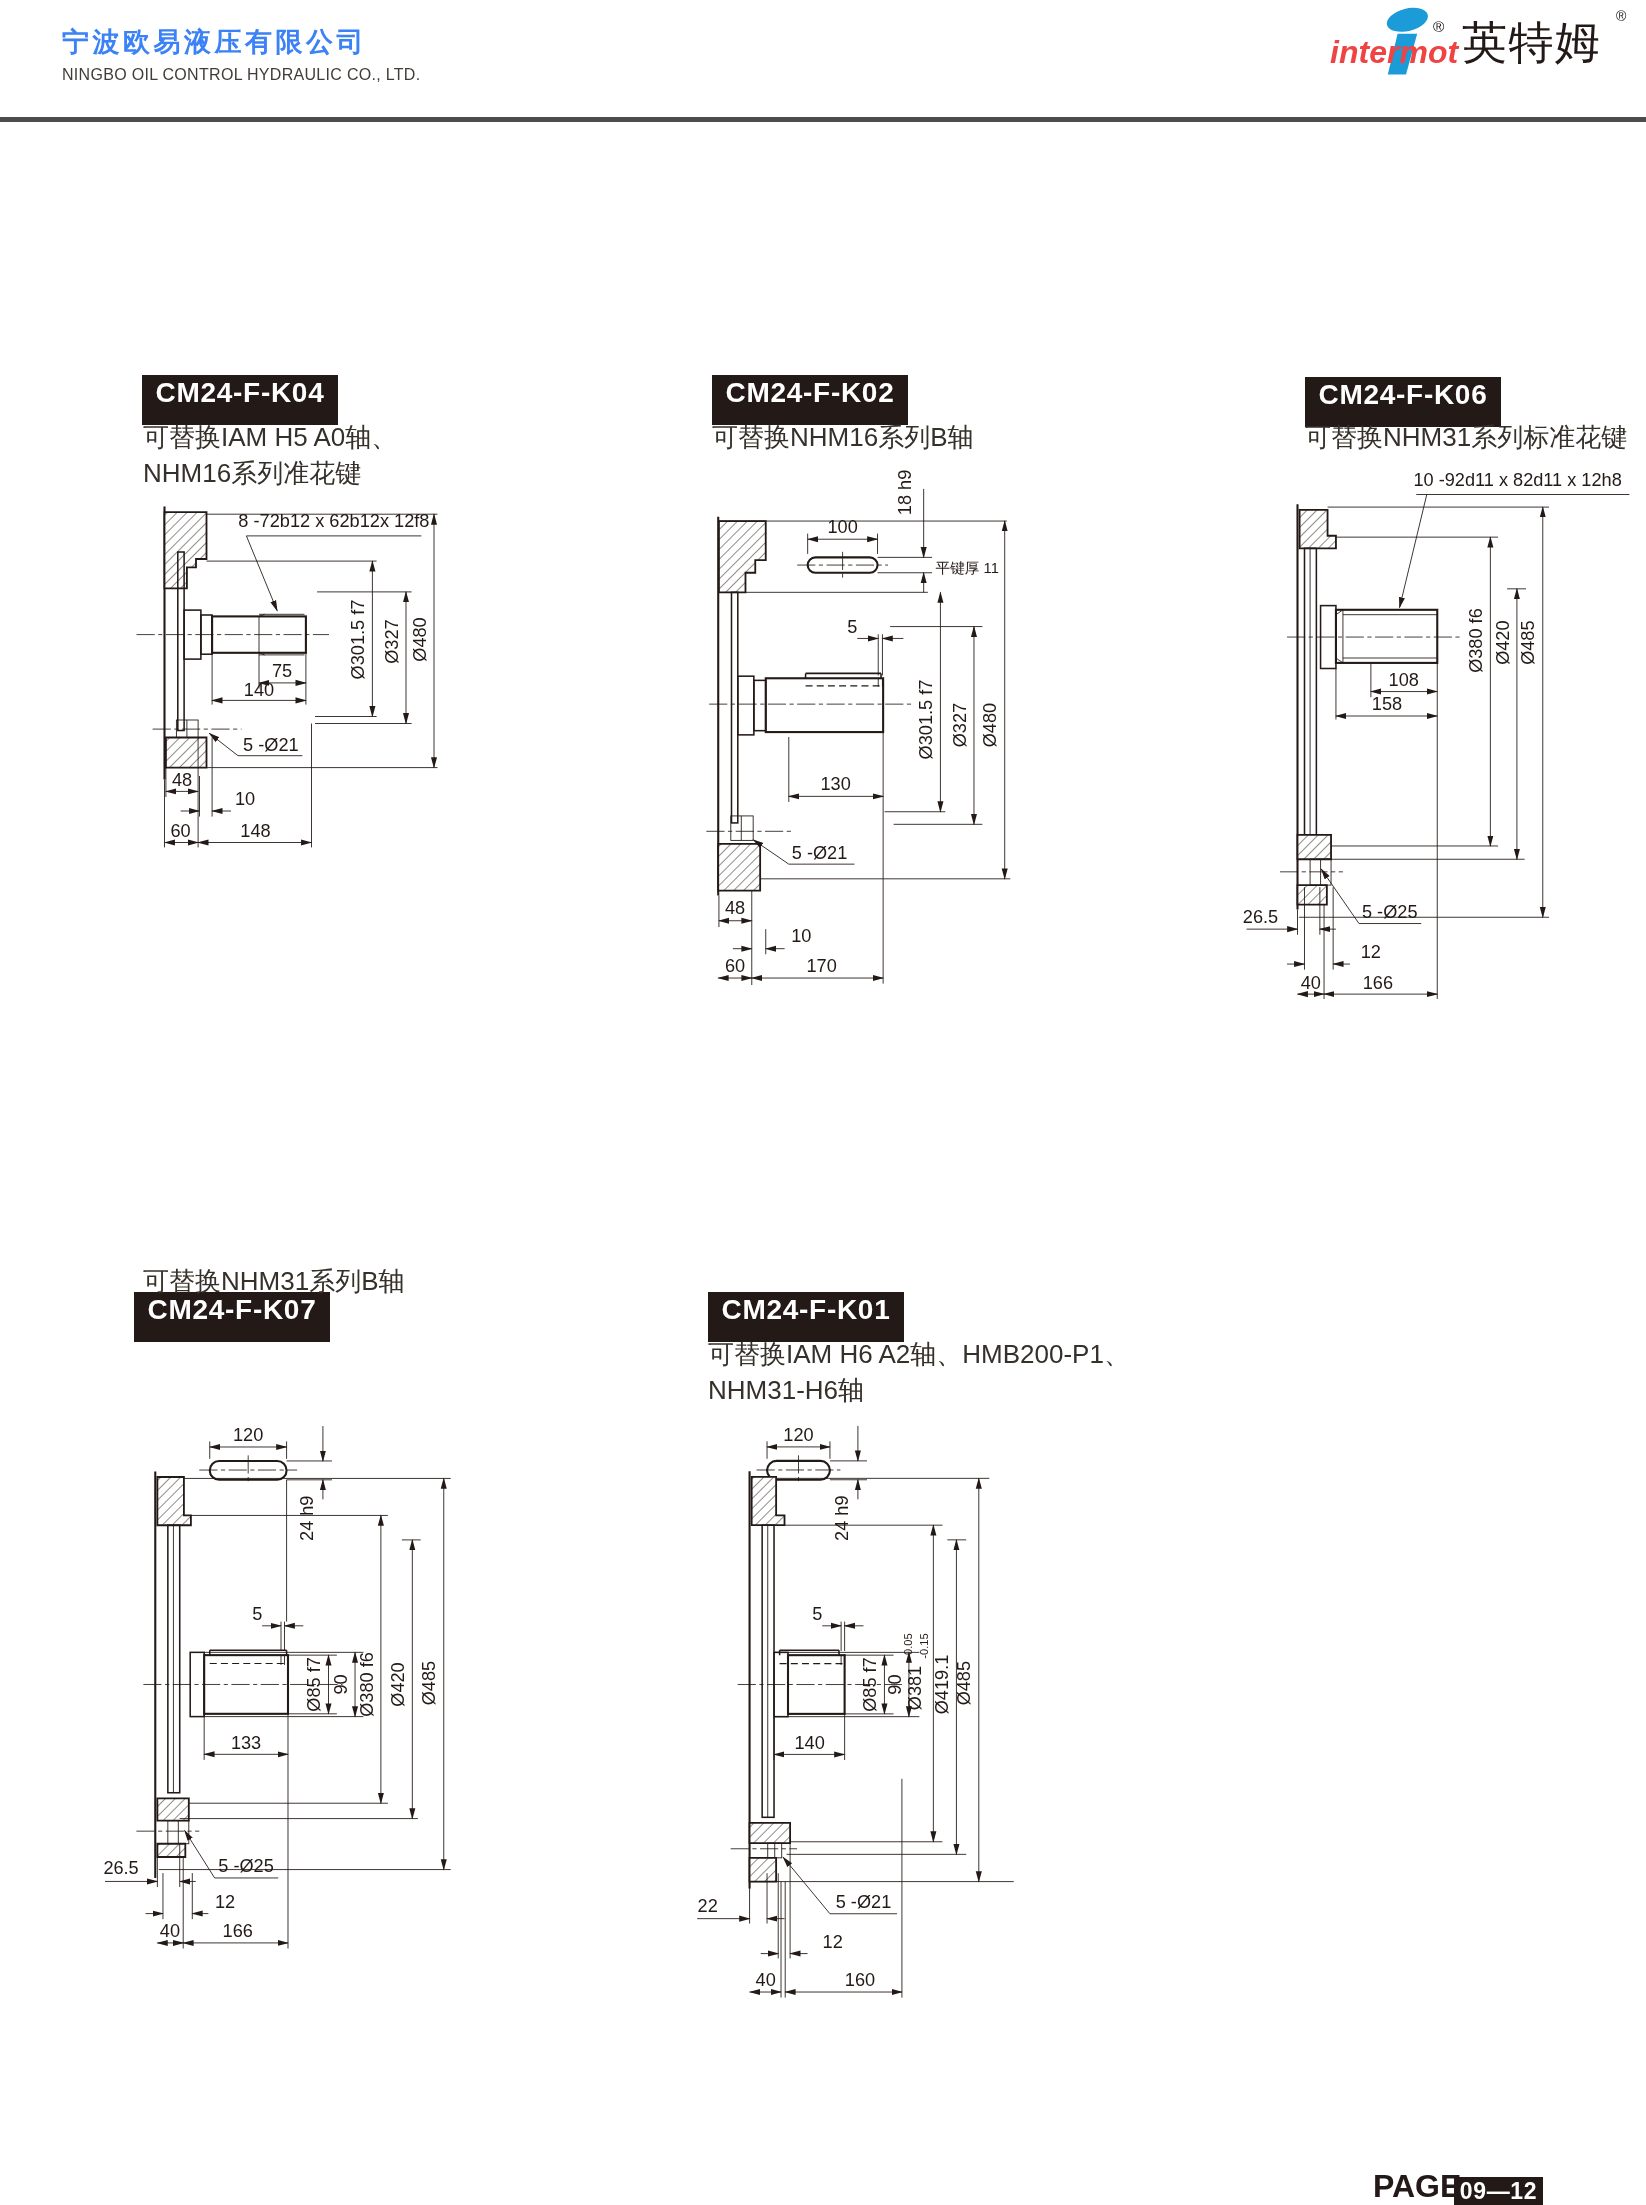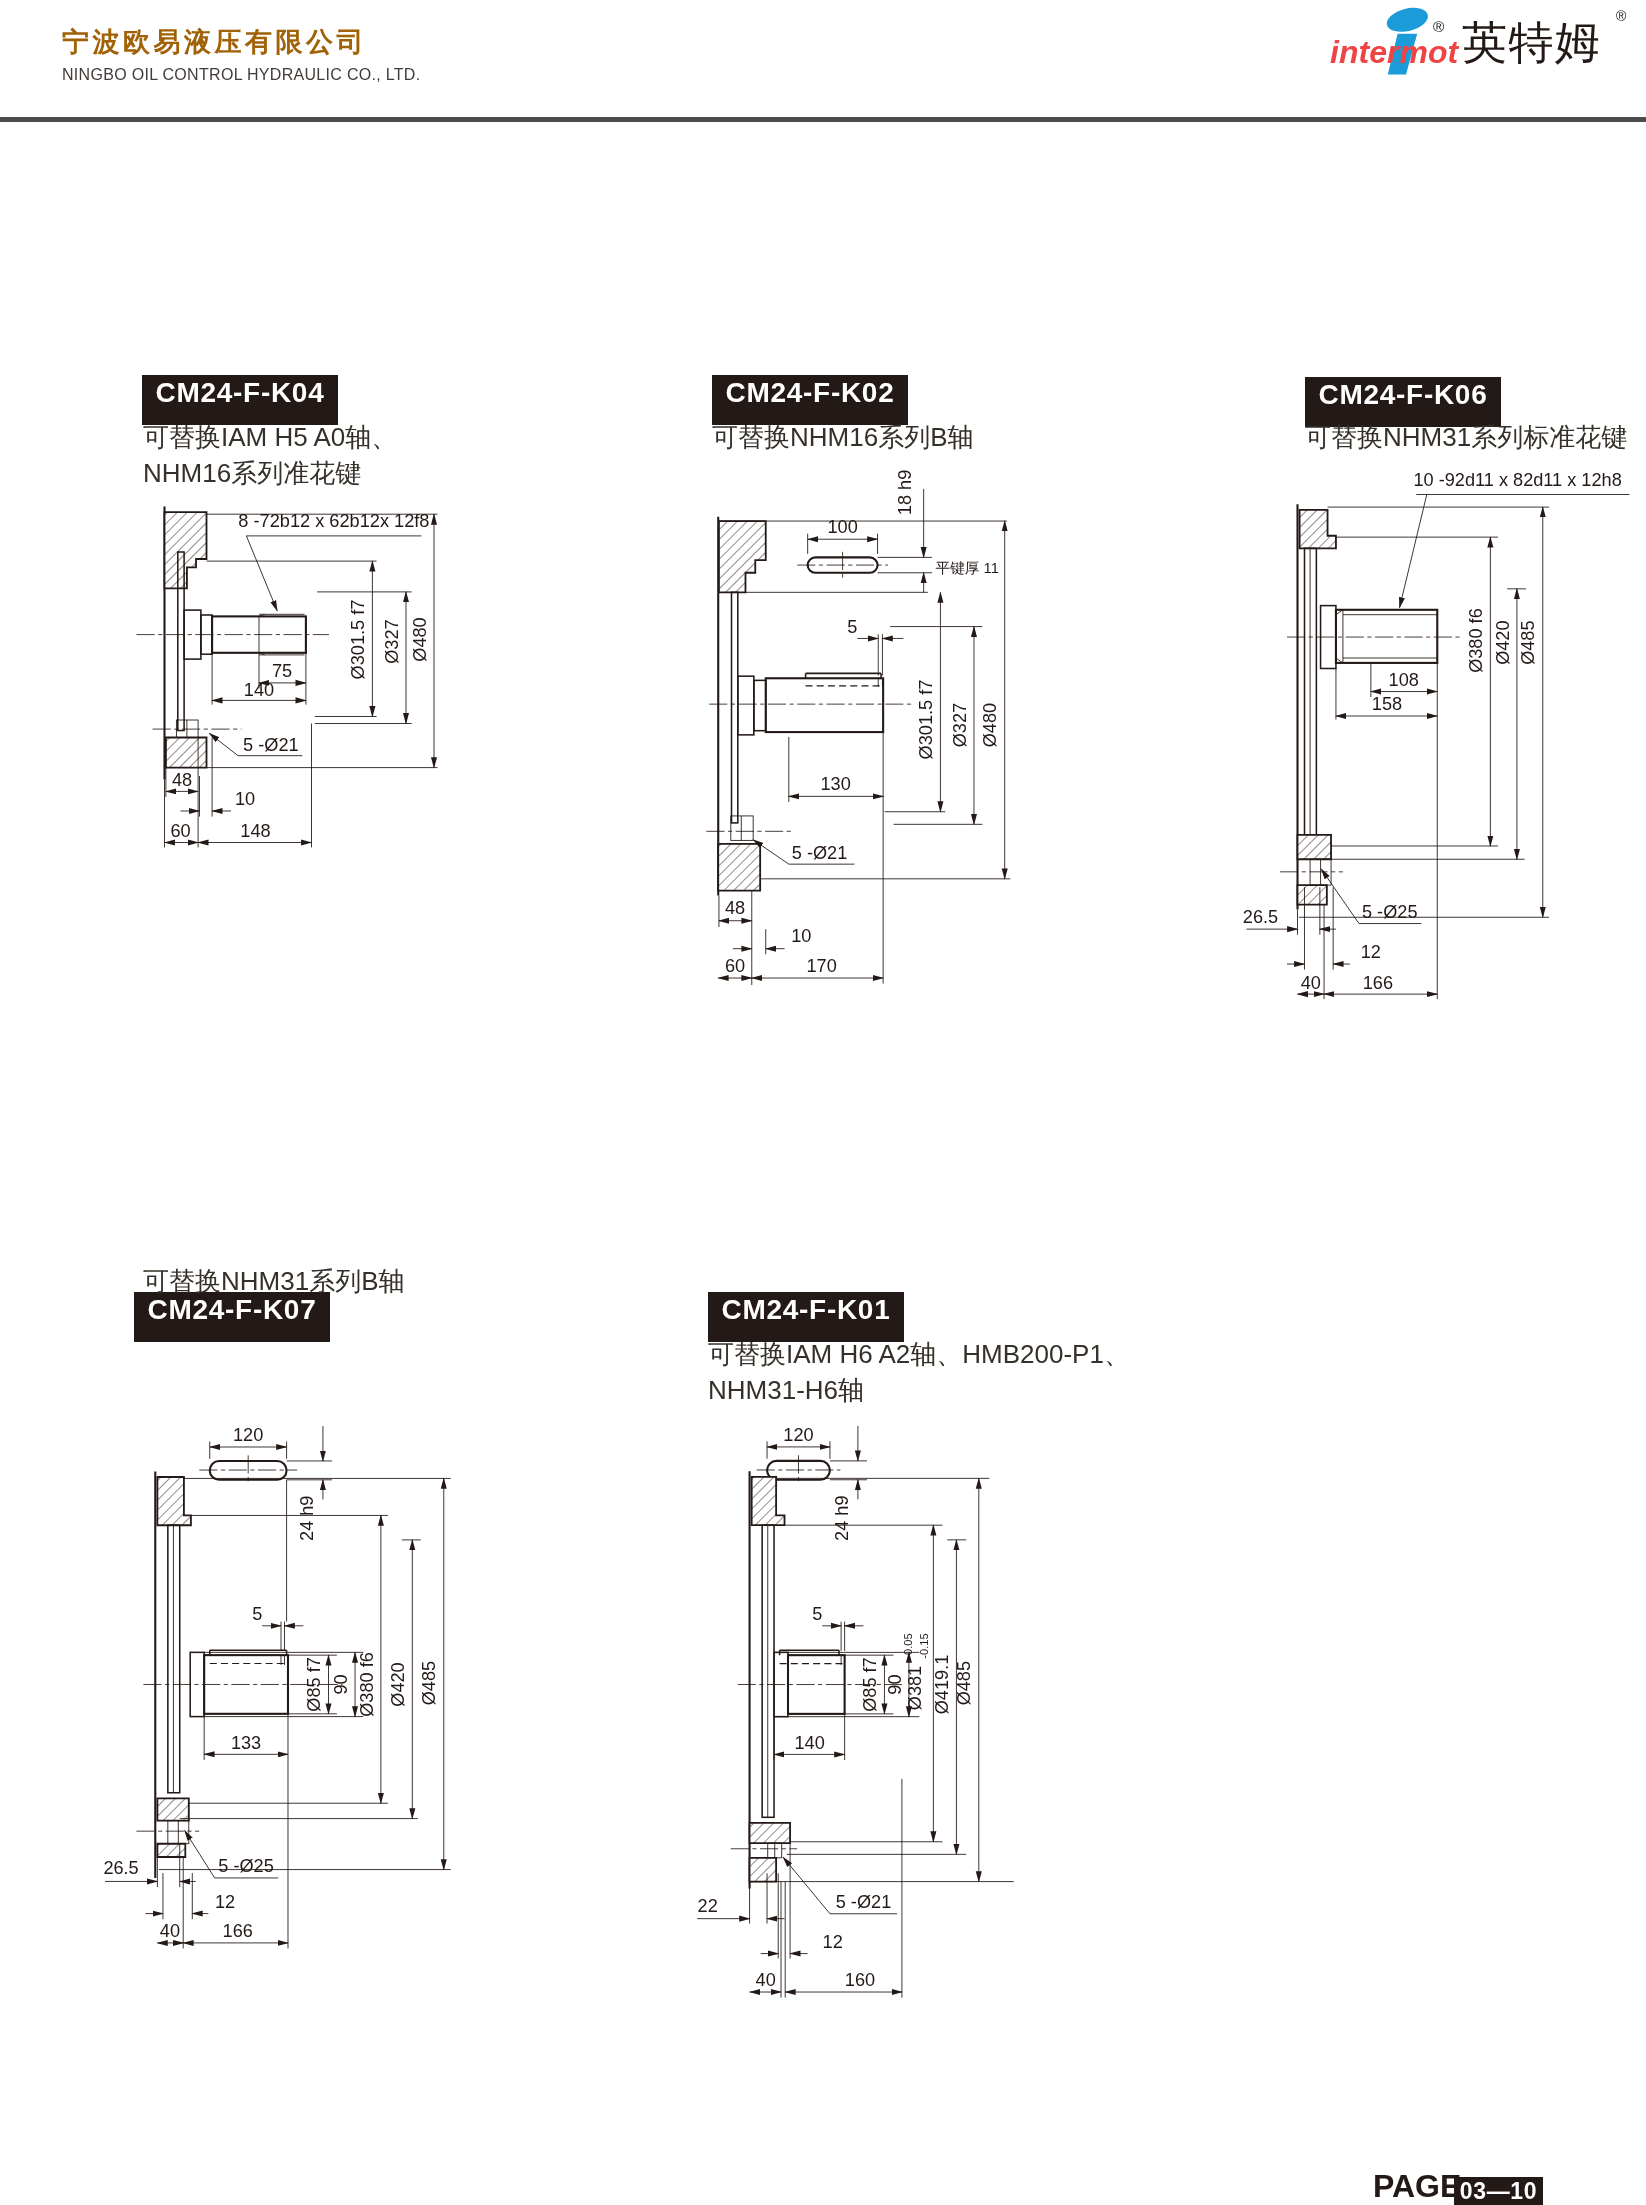--- a/index.html
+++ b/index.html
@@ -1,20 +1,20 @@
 <!DOCTYPE html>
 <html style="font-size:11.2px"><head>
 <meta charset="utf-8">
 <style>
   html,body{margin:0;padding:0;background:#e8e8e8;}
   #page{position:relative;width:1647px;height:2205px;background:#ffffff;overflow:hidden;
         font-family:"Liberation Sans",sans-serif;color:#231916;}
   .abs{position:absolute;}
   
-  #company-cn{left:62px;top:24px;font-size:27px;font-weight:bold;letter-spacing:3.5px;color:#a16207;}
+  #company-cn{left:62px;top:24px;font-size:27px;font-weight:bold;letter-spacing:3.5px;color:#3b82f6;}
   #company-en{left:62px;top:66px;font-size:16px;letter-spacing:0.3px;color:#423c39;text-align:right;}
   #divider{left:0;top:117px;width:1647px;height:4.9px;background:#4c4c4e;}
   #brand{left:1328px;top:0px;width:318px;height:91px;}
   #brand-latin{left:2.1px;top:34px;font-size:32px;font-style:italic;font-weight:bold;color:#ef4444;z-index:2;}
   #brand-reg1{left:105px;top:18px;font-size:15.4px;color:#231916;z-index:2;}
   #brand-cn{left:134px;top:12.6px;font-size:45px;font-weight:normal;color:#231916;letter-spacing:1.4px;}
   #brand-reg2{left:288px;top:8.4px;font-size:14px;color:#231916;}
   
   #page-title{left:103px;top:243px;font-size:33px;font-weight:bold;letter-spacing:1.4px;color:#4a4a4a;}
   
@@ -403,16 +403,16 @@
       <text class="dt" x="198" y="512">140</text>
       <text class="dt" x="275" y="740">5 -Ø21</text>
       <text class="dt" x="52" y="745">22</text>
       <text class="dt" x="231" y="797">12</text>
       <text class="dt" x="135" y="851">40</text>
       <text class="dt" x="270" y="851">160</text>
     </g>
   </svg>
 
   <div class="abs" id="footer-label">PAGE</div>
-  <div class="abs" id="footer-badge">03—10</div>
+  <div class="abs" id="footer-badge">09—12</div>
 
 </div>
 
 
 </body></html>

